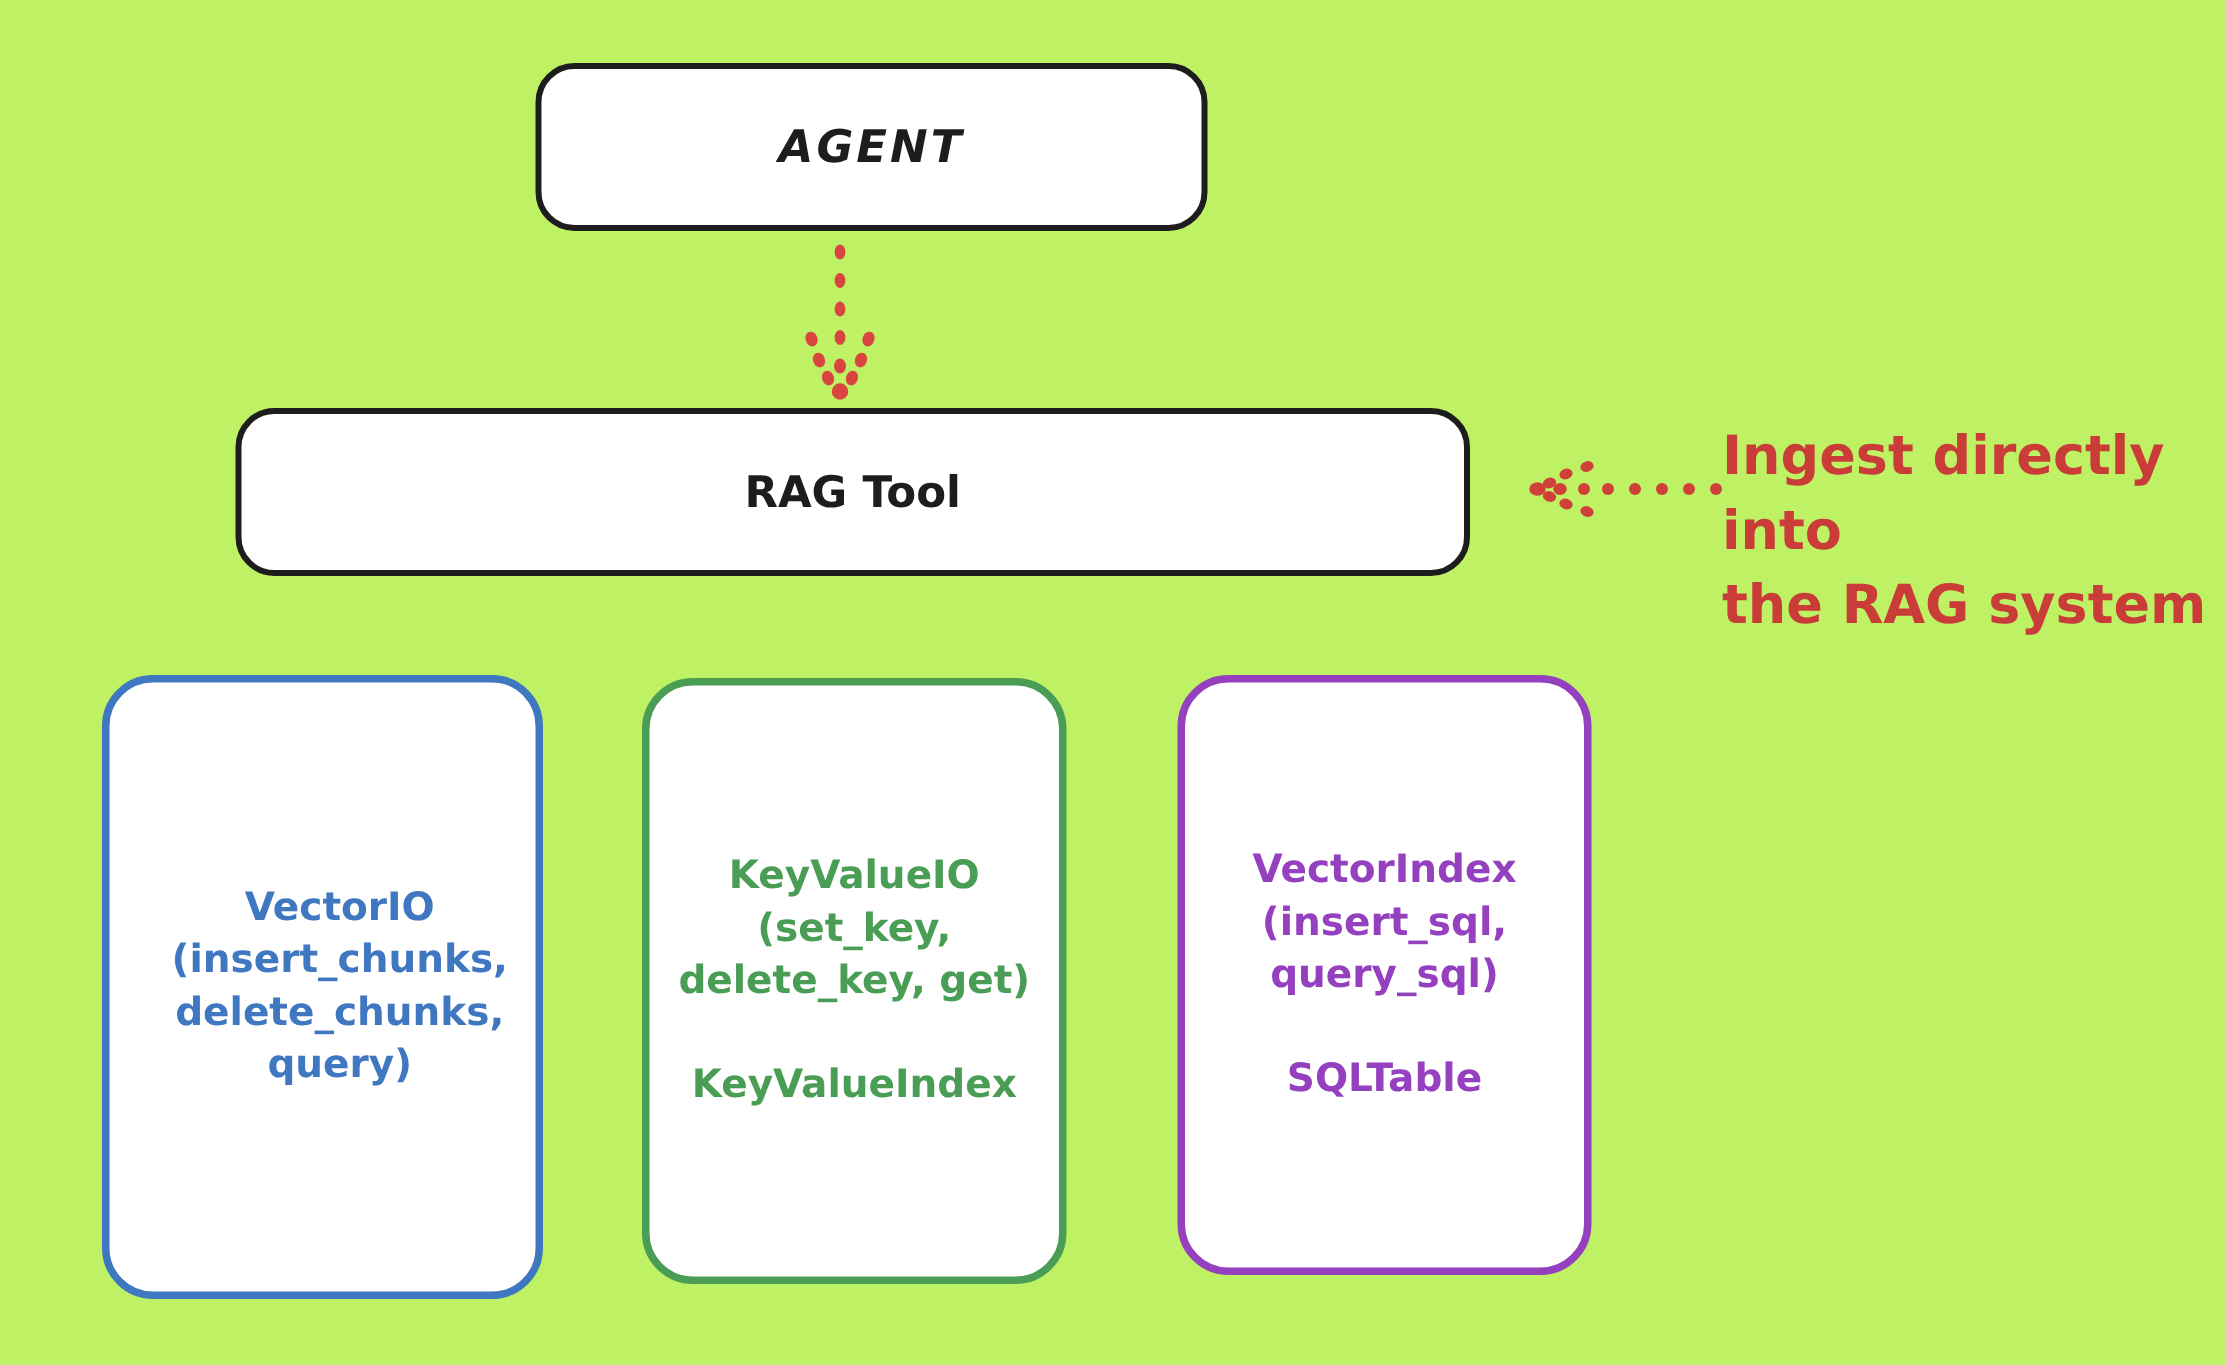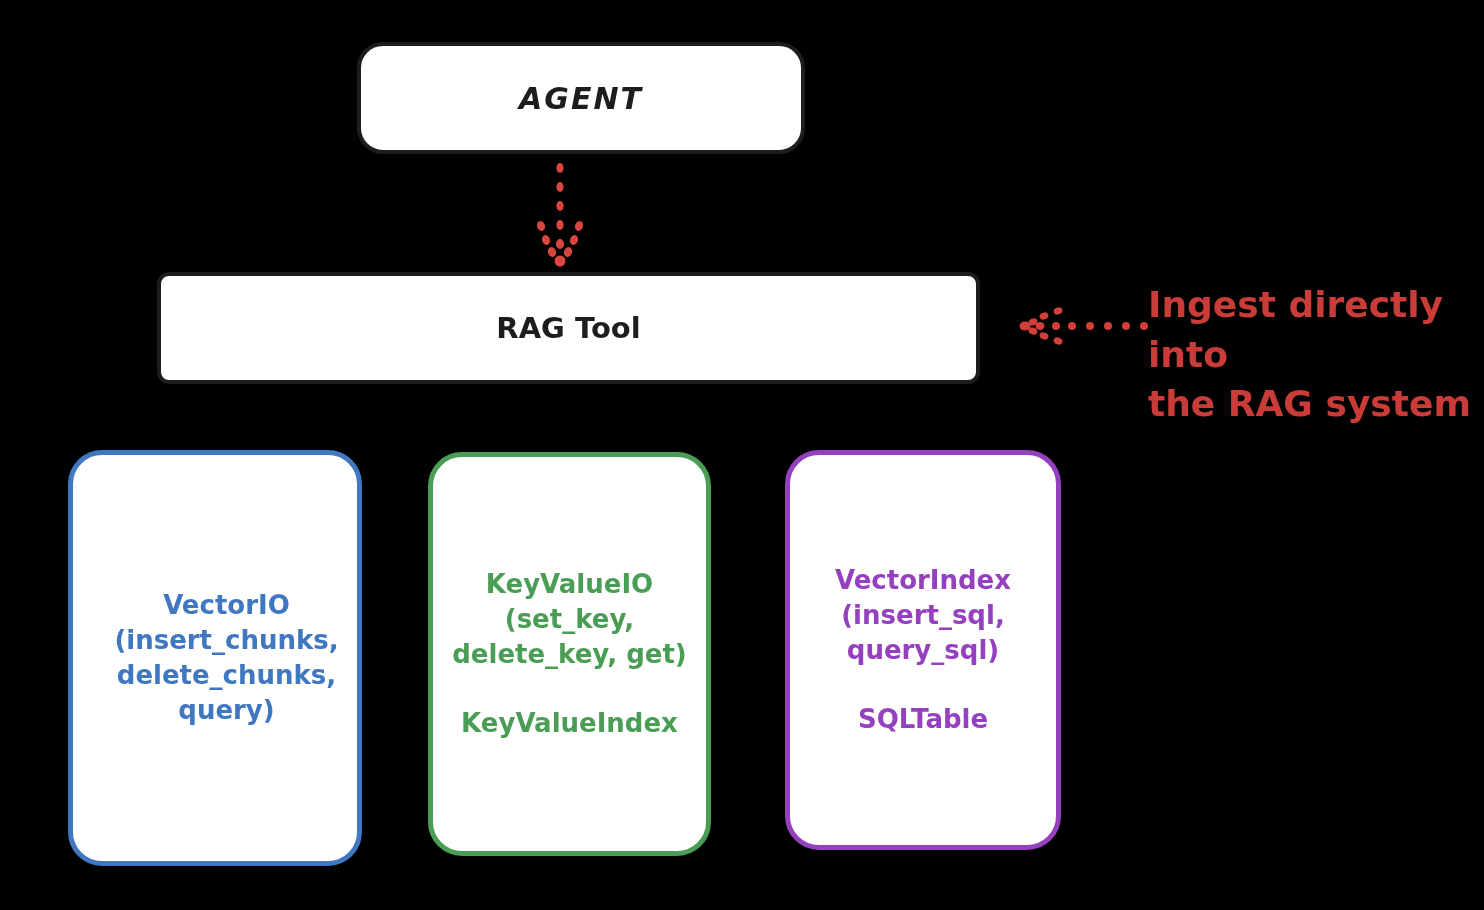--- a/index.html
+++ b/index.html
@@ -7,21 +7,21 @@
     padding: 0;
     background: #ffffff;
   }
   body {
     font-family: "DejaVu Sans", sans-serif;
   }
   #canvas {
     position: relative;
     width: 1484px;
     height: 910px;
-    background: #000000;
+    background: #bef264;
     overflow: hidden;
   }
   .node {
     position: absolute;
     box-sizing: border-box;
     display: flex;
     flex-direction: column;
     align-items: center;
     justify-content: center;
     text-align: center;
@@ -49,21 +49,21 @@
     color: #1d1d1d;
   }
 
   
   #ragtool-node {
     left: 157px;
     top: 272px;
     width: 823px;
     height: 112px;
     border: 4px solid #1d1d1d;
-    border-radius: 12px;
+    border-radius: 26px;
   }
   #ragtool-node .node-label {
     font-family: "DejaVu Sans", sans-serif;
     font-weight: 600;
     font-size: 29px;
     color: #1d1d1d;
   }
 
   
   .leaf {

